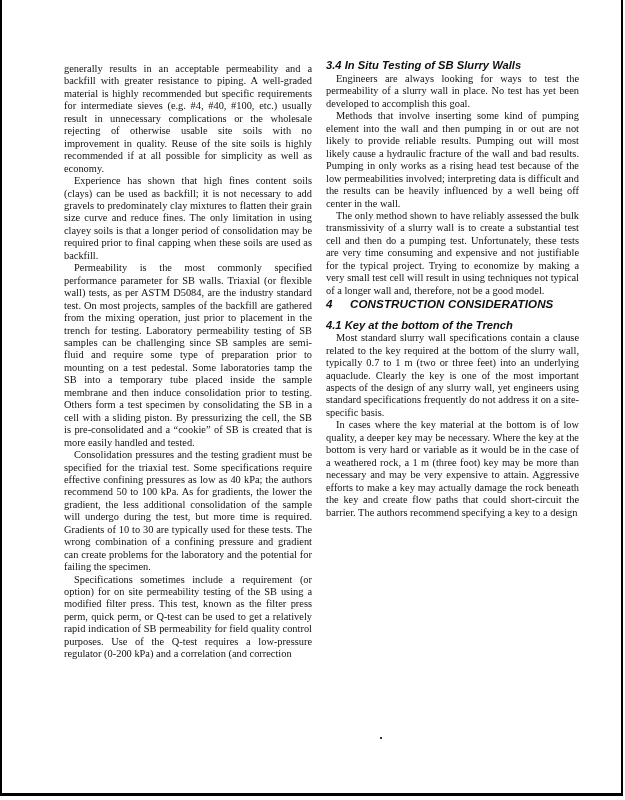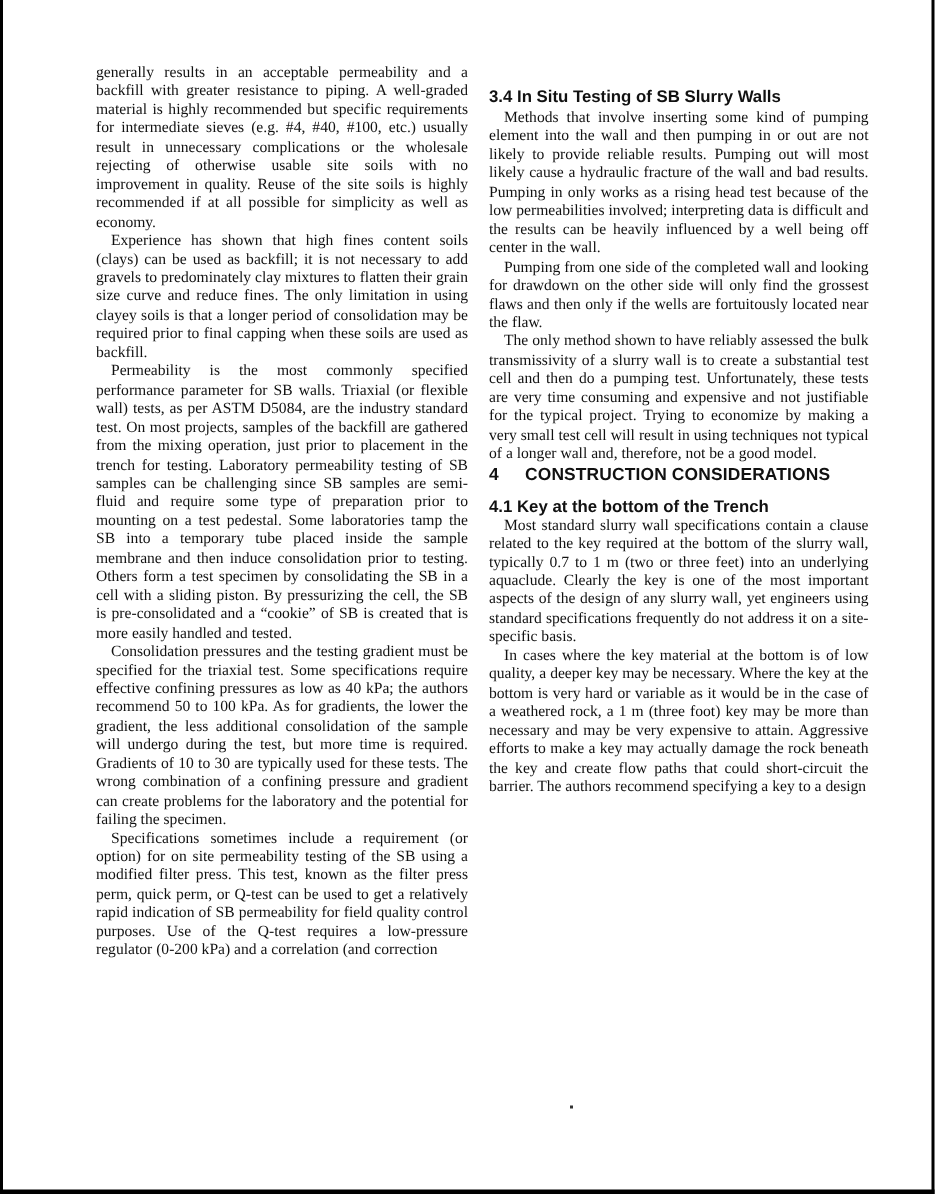--- a/index.html
+++ b/index.html
@@ -29,40 +29,42 @@
       top: 43px;
       font-family: "Liberation Serif", serif;
       font-size: 10.4px;
       line-height: 12.45px;
       color: #111;
       text-align: justify;
     }
     .col-left {
       left: 62px;
       width: 248px;
+      margin-top: 20px;
     }
     .col-right {
       left: 324px;
       width: 253px;
     }
     .col p {
       margin: 0;
       text-indent: 10px;
       hyphens: none;
     }
     .col p.no-indent {
       text-indent: 0;
     }
     .heading {
       font-family: "Liberation Sans", sans-serif;
       font-size: 11.2px;
       line-height: 13px;
       color: #111;
       margin: 0;
       text-align: left;
+      font-style: italic;
     }
     .h-sub {
       margin-top: 16px;
       margin-bottom: 1px;
     }
     .h-section {
       margin-bottom: 9px;
       font-size: 11.6px;
       letter-spacing: 0.1px;
     }
@@ -88,22 +90,22 @@
     <p class="no-indent">generally results in an acceptable permeability and a backfill with greater resistance to piping. A well-graded material is highly recommended but specific requirements for intermediate sieves (e.g. #4, #40, #100, etc.) usually result in unnecessary complications or the wholesale rejecting of otherwise usable site soils with no improvement in quality. Reuse of the site soils is highly recommended if at all possible for simplicity as well as economy.</p>
     <p>Experience has shown that high fines content soils (clays) can be used as backfill; it is not necessary to add gravels to predominately clay mixtures to flatten their grain size curve and reduce fines. The only limitation in using clayey soils is that a longer period of consolidation may be required prior to final capping when these soils are used as backfill.</p>
     <p>Permeability is the most commonly specified performance parameter for SB walls. Triaxial (or flexible wall) tests, as per ASTM D5084, are the industry standard test. On most projects, samples of the backfill are gathered from the mixing operation, just prior to placement in the trench for testing. Laboratory permeability testing of SB samples can be challenging since SB samples are semi-fluid and require some type of preparation prior to mounting on a test pedestal. Some laboratories tamp the SB into a temporary tube placed inside the sample membrane and then induce consolidation prior to testing. Others form a test specimen by consolidating the SB in a cell with a sliding piston. By pressurizing the cell, the SB is pre-consolidated and a “cookie” of SB is created that is more easily handled and tested.</p>
     <p>Consolidation pressures and the testing gradient must be specified for the triaxial test. Some specifications require effective confining pressures as low as 40 kPa; the authors recommend 50 to 100 kPa. As for gradients, the lower the gradient, the less additional consolidation of the sample will undergo during the test, but more time is required. Gradients of 10 to 30 are typically used for these tests. The wrong combination of a confining pressure and gradient can create problems for the laboratory and the potential for failing the specimen.</p>
     <p>Specifications sometimes include a requirement (or option) for on site permeability testing of the SB using a modified filter press. This test, known as the filter press perm, quick perm, or Q-test can be used to get a relatively rapid indication of SB permeability for field quality control purposes. Use of the Q-test requires a low-pressure regulator (0-200 kPa) and a correlation (and correction</p>
   </div>
 
   <div class="col col-right">
 
     <h3 class="heading h-sub">3.4 In Situ Testing of SB Slurry Walls</h3>
+    <p>Engineers are always looking for ways to test the permeability of a slurry wall in place. No test has yet been developed to accomplish this goal.</p>
     <p>Methods that involve inserting some kind of pumping element into the wall and then pumping in or out are not likely to provide reliable results. Pumping out will most likely cause a hydraulic fracture of the wall and bad results. Pumping in only works as a rising head test because of the low permeabilities involved; interpreting data is difficult and the results can be heavily influenced by a well being off center in the wall.</p>
-    <p>Pumping from one side of the completed wall and looking for drawdown on the other side will only find the grossest flaws and then only if the wells are fortuitously located near the flaw.</p>
     <p>The only method shown to have reliably assessed the bulk transmissivity of a slurry wall is to create a substantial test cell and then do a pumping test. Unfortunately, these tests are very time consuming and expensive and not justifiable for the typical project. Trying to economize by making a very small test cell will result in using techniques not typical of a longer wall and, therefore, not be a good model.</p>
 
     <h2 class="heading h-section">
       <span class="num">4</span><span>CONSTRUCTION CONSIDERATIONS</span>
     </h2>
 
     <h3 class="heading">4.1 Key at the bottom of the Trench</h3>
     <p>Most standard slurry wall specifications contain a clause related to the key required at the bottom of the slurry wall, typically 0.7 to 1 m (two or three feet) into an underlying aquaclude. Clearly the key is one of the most important aspects of the design of any slurry wall, yet engineers using standard specifications frequently do not address it on a site-specific basis.</p>
     <p>In cases where the key material at the bottom is of low quality, a deeper key may be necessary. Where the key at the bottom is very hard or variable as it would be in the case of a weathered rock, a 1 m (three foot) key may be more than necessary and may be very expensive to attain. Aggressive efforts to make a key may actually damage the rock beneath the key and create flow paths that could short-circuit the barrier. The authors recommend specifying a key to a design</p>
   </div>

